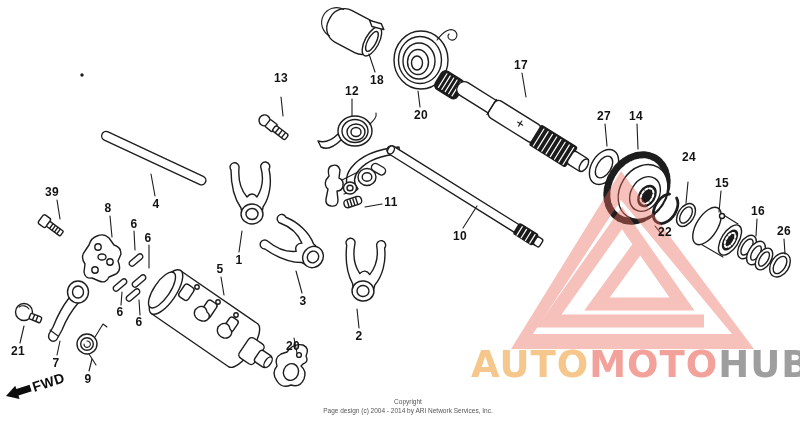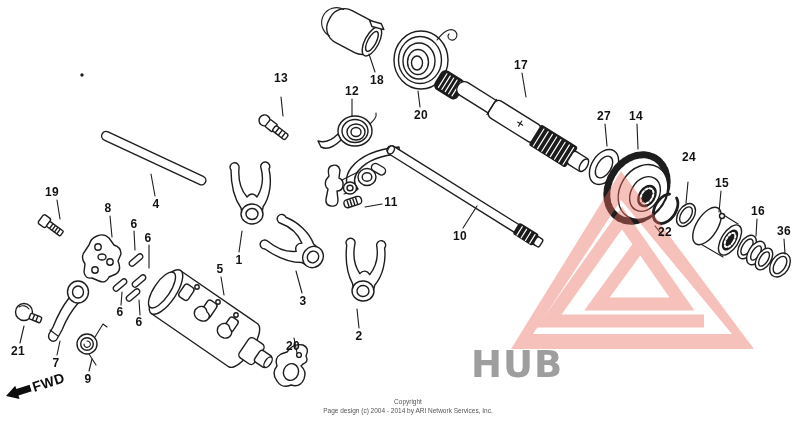--- a/index.html
+++ b/index.html
@@ -345,37 +345,39 @@
   </svg>
 
   <svg class="watermark" width="800" height="429" viewBox="0 0 800 429">
     <g opacity="0.42" fill="#ec6a5e" stroke="#ec6a5e">
       <path d="M621,171 L754,349 L511,349 Z M621,200 L732,334 L533,334 Z" fill-rule="evenodd" stroke="none"></path>
       <path d="M704,321 L549,321 L622,218 L682,304 L597,304 L642,242" fill="none" stroke-width="13" stroke-linecap="butt" stroke-linejoin="miter"></path>
     </g>
   </svg>
 
   <div class="brand">
+    <span class="b-auto">AUTO</span>
+      <span class="b-moto">MOTO</span>
       <span class="b-hub">HUB</span>
   </div>
 
-  <span class="co" style="left:52px;top:192px">19</span>
+  <span class="co" style="left:52px;top:192px">39</span>
   <span class="co" style="left:108px;top:208px">8</span>
   <span class="co" style="left:156px;top:204px">4</span>
   <span class="co" style="left:281px;top:78px">13</span>
   <span class="co" style="left:352px;top:91px">12</span>
   <span class="co" style="left:377px;top:80px">18</span>
   <span class="co" style="left:421px;top:115px">20</span>
   <span class="co" style="left:521px;top:65px">17</span>
   <span class="co" style="left:604px;top:116px">27</span>
   <span class="co" style="left:636px;top:116px">14</span>
   <span class="co" style="left:689px;top:157px">24</span>
   <span class="co" style="left:722px;top:183px">15</span>
   <span class="co" style="left:758px;top:211px">16</span>
-  <span class="co" style="left:784px;top:231px">36</span>
+  <span class="co" style="left:784px;top:231px">26</span>
   <span class="co" style="left:665px;top:232px">22</span>
   <span class="co" style="left:460px;top:236px">10</span>
   <span class="co" style="left:391px;top:202px">11</span>
   <span class="co" style="left:239px;top:260px">1</span>
   <span class="co" style="left:303px;top:301px">3</span>
   <span class="co" style="left:359px;top:336px">2</span>
   <span class="co" style="left:220px;top:269px">5</span>
   <span class="co" style="left:293px;top:346px">20</span>
   <span class="co" style="left:18px;top:351px">21</span>
   <span class="co" style="left:56px;top:363px">7</span>

